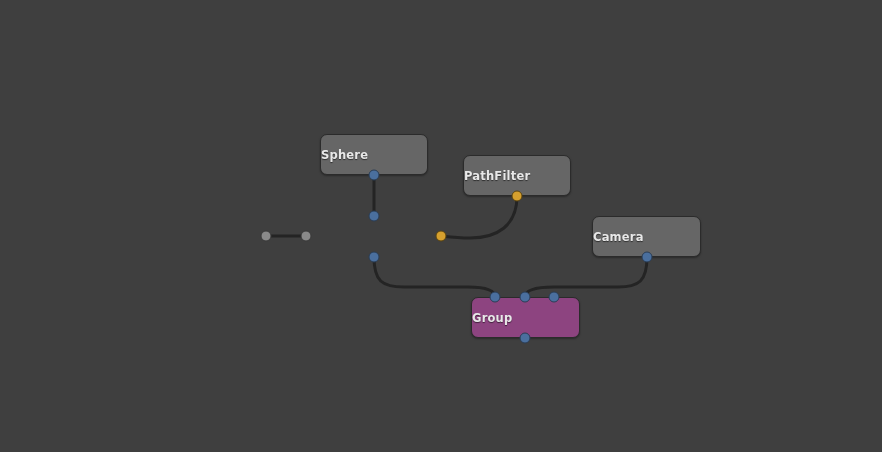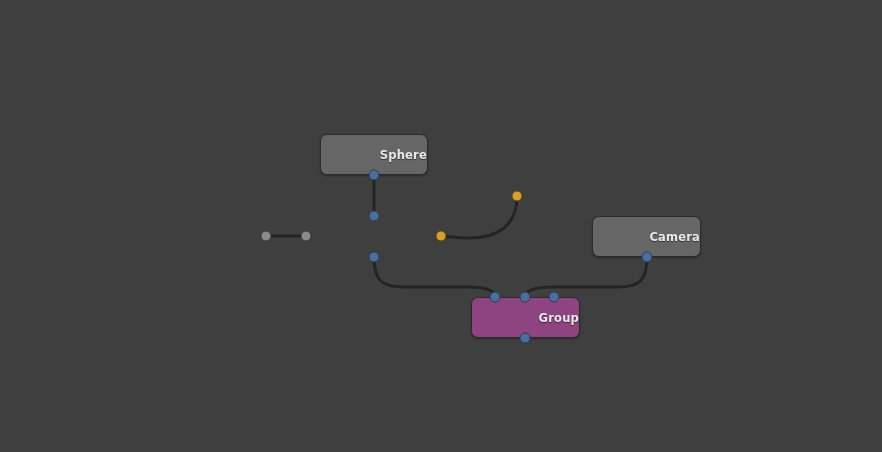--- a/index.html
+++ b/index.html
@@ -38,21 +38,21 @@
     width: 882px;
     height: 452px;
   }
   .node {
     position: absolute;
     box-sizing: border-box;
     border-radius: 7px;
     border: 1px solid #2b2b2b;
     display: flex;
     align-items: center;
-    justify-content: flex-end;
+    justify-content: flex-start;
     box-shadow: 0 1px 2px rgba(0,0,0,0.35);
   }
   .node-label {
     font-size: 11.5px;
     font-weight: bold;
     color: #e8e8e8;
     letter-spacing: 0.2px;
     text-shadow: 0 1px 1px rgba(0,0,0,0.55);
     white-space: nowrap;
     user-select: none;
@@ -83,20 +83,23 @@
           <path d="M 517 196 C 517 226 497 238 470 238 C 458 238 450 237 441 236" fill="none" stroke="#242424" stroke-width="3" stroke-linecap="round"></path>
           <path d="M 374 257 C 374 281 382 287 404 287 L 468 287 C 489 287 495 291 495 297" fill="none" stroke="#242424" stroke-width="3" stroke-linecap="round"></path>
           <path d="M 647 257 C 647 281 639 287 618 287 L 554 287 C 533 287 525 291 525 297" fill="none" stroke="#242424" stroke-width="3" stroke-linecap="round"></path>
         </g>
     </svg>
 
     <div id="node-layer">
         <div class="node" style="left: 320px; top: 134px; width: 108px; height: 41px; background: rgb(102, 102, 102);">
           <span class="node-label" style="color: rgb(232, 232, 232);">Sphere</span>
         </div>
+        <div class="node" style="left: 463px; top: 155px; width: 108px; height: 41px; background: rgb(102, 102, 102);">
+          <span class="node-label" style="color: rgb(232, 232, 232);">PathFilter</span>
+        </div>
         <div class="node" style="left: 592px; top: 216px; width: 109px; height: 41px; background: rgb(102, 102, 102);">
           <span class="node-label" style="color: rgb(232, 232, 232);">Camera</span>
         </div>
         <div class="node" style="left: 471px; top: 297px; width: 109px; height: 41px; background: rgb(141, 68, 128);">
           <span class="node-label" style="color: rgb(232, 232, 232);">Group</span>
         </div>
         <div class="plug plug-blue" style="left: 374px; top: 175px;"></div>
         <div class="plug plug-orange" style="left: 517px; top: 196px;"></div>
         <div class="plug plug-grey" style="left: 266px; top: 236px;"></div>
         <div class="plug plug-blue" style="left: 374px; top: 216px;"></div>

